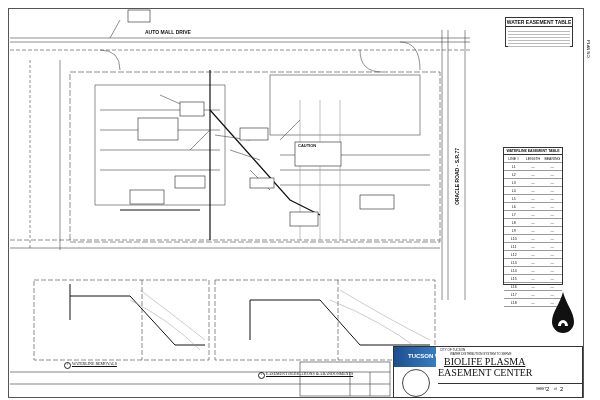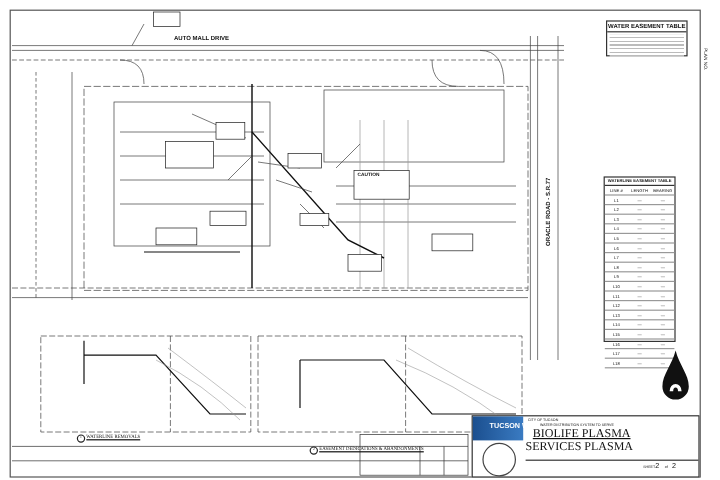--- a/index.html
+++ b/index.html
@@ -221,20 +221,20 @@
 </svg>
 
 <div class="tb" style="left:393px;top:346px;width:188px;height:50px;">
   <div style="position:absolute;left:0;top:0;width:42px;height:20px;background:linear-gradient(90deg,#1b4f8f,#3a7bc2);">
     <span class="t bold" style="left:14px;top:6px;color:#fff;font-size:6px;">TUCSON WATER</span>
   </div>
   <div style="position:absolute;left:8px;top:22px;width:26px;height:26px;border:1px solid #444;border-radius:50%;"></div>
   <span class="t" style="left:46px;top:2px;font-size:3px;">CITY OF TUCSON</span>
   <span class="t" style="left:56px;top:6px;font-size:3px;">WATER DISTRIBUTION SYSTEM TO SERVE</span>
   <span class="t serif" style="left:50px;top:10px;font-size:10px;text-decoration:underline;">BIOLIFE PLASMA</span>
-  <span class="t serif" style="left:44px;top:21px;font-size:10px;">SERVICES PLASMA</span>
+  <span class="t serif" style="left:44px;top:21px;font-size:10px;">EASEMENT CENTER</span>
   <div style="position:absolute;left:44px;top:36px;right:0;bottom:0;border-top:1px solid #333;">
     <span class="t" style="left:98px;top:4px;font-size:3px;">SHEET</span>
     <span class="t" style="left:108px;top:2px;font-size:6px;">2</span>
     <span class="t" style="left:116px;top:4px;font-size:3px;">of</span>
     <span class="t" style="left:122px;top:2px;font-size:6px;">2</span>
   </div>
 </div>
 
 </body></html>

